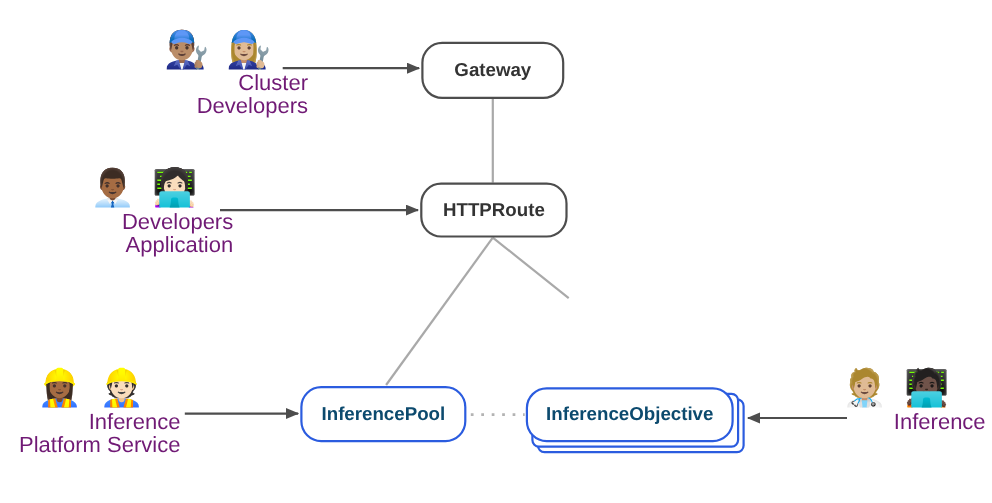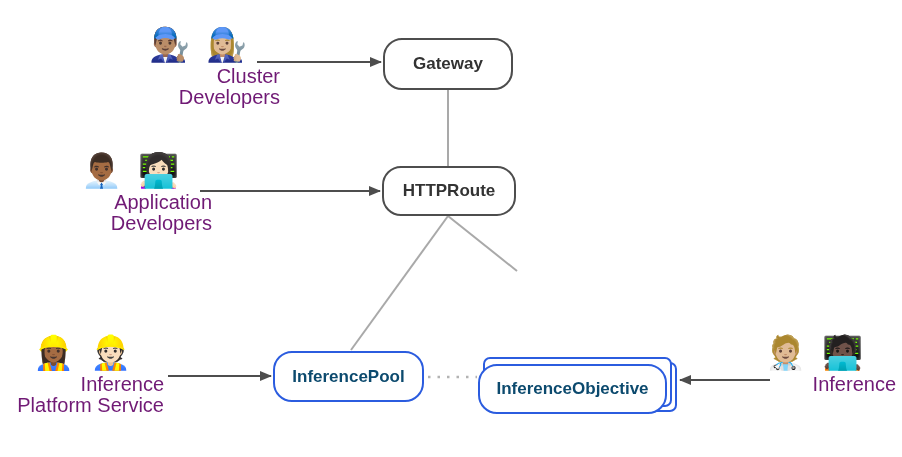--- a/index.html
+++ b/index.html
@@ -64,22 +64,22 @@
   </svg>
 
   <div class="persona" style="left:120px;top:24px;width:160px;">
     <div class="emoji">👨🏽‍🔧 👩🏼‍🔧</div>
     <div class="label-line">Cluster</div>
     <div class="label-line">Developers</div>
   </div>
 
   <div class="persona" style="left:52px;top:150px;width:160px;">
     <div class="emoji">👨🏾‍💼 👩🏻‍💻</div>
+    <div class="label-line">Developers</div>
     <div class="label-line">Application</div>
-    <div class="label-line">Developers</div>
   </div>
 
   <div class="persona" style="left:4px;top:332px;width:160px;">
     <div class="emoji">👷🏾‍♀️ 👷🏻</div>
     <div class="label-line">Inference</div>
     <div class="label-line">Platform Service</div>
   </div>
 
   <div class="persona" style="left:736px;top:332px;width:160px;">
     <div class="emoji">🧑🏼‍⚕️ 🧑🏿‍💻</div>
@@ -94,17 +94,17 @@
     <span>HTTPRoute</span>
   </div>
 
 
   <div class="node blue" style="left:273px;top:351px;width:151px;height:51px;">
     <span>InferencePool</span>
   </div>
 
   <div class="stack-layer" style="left:488px;top:362px;width:189px;height:50px;"></div>
   <div class="stack-layer" style="left:483px;top:357px;width:189px;height:50px;"></div>
-  <div class="node blue" style="left:478px;top:364px;width:189px;height:50px;z-index:3;">
+  <div class="node blue" style="left:478px;top:352px;width:189px;height:50px;z-index:3;">
     <span>InferenceObjective</span>
   </div>
 
 </div>
 
 </body></html>

